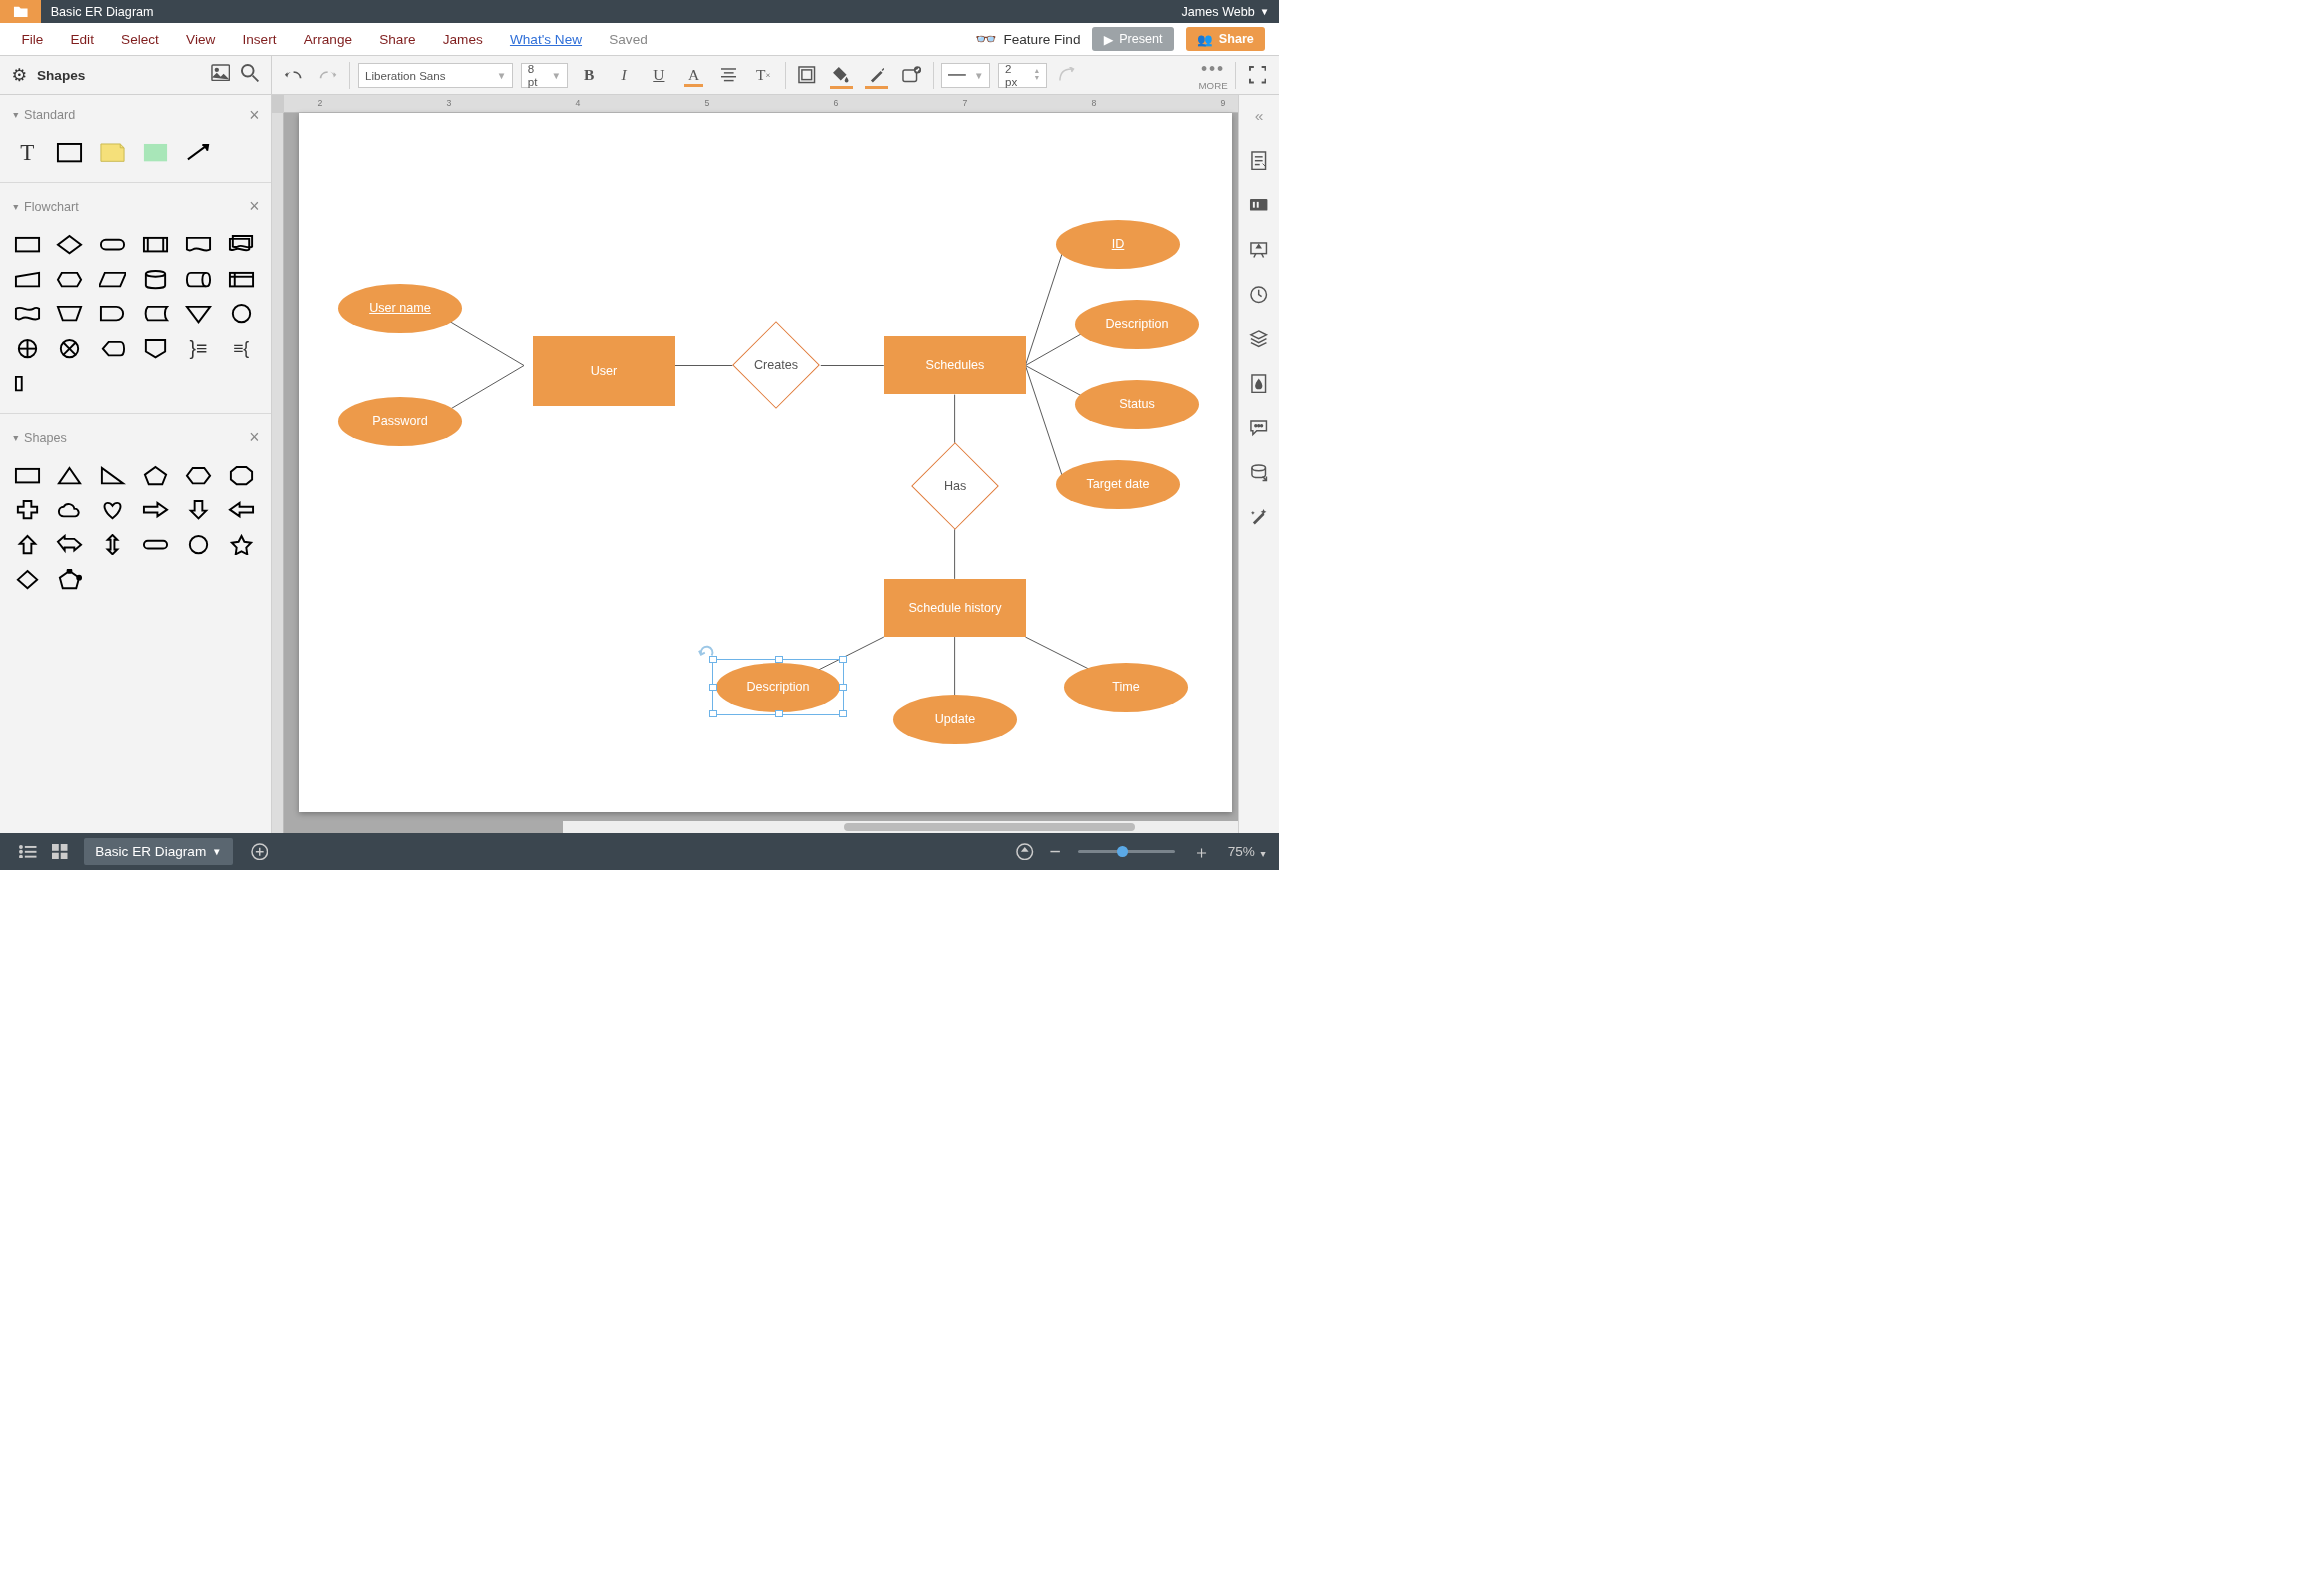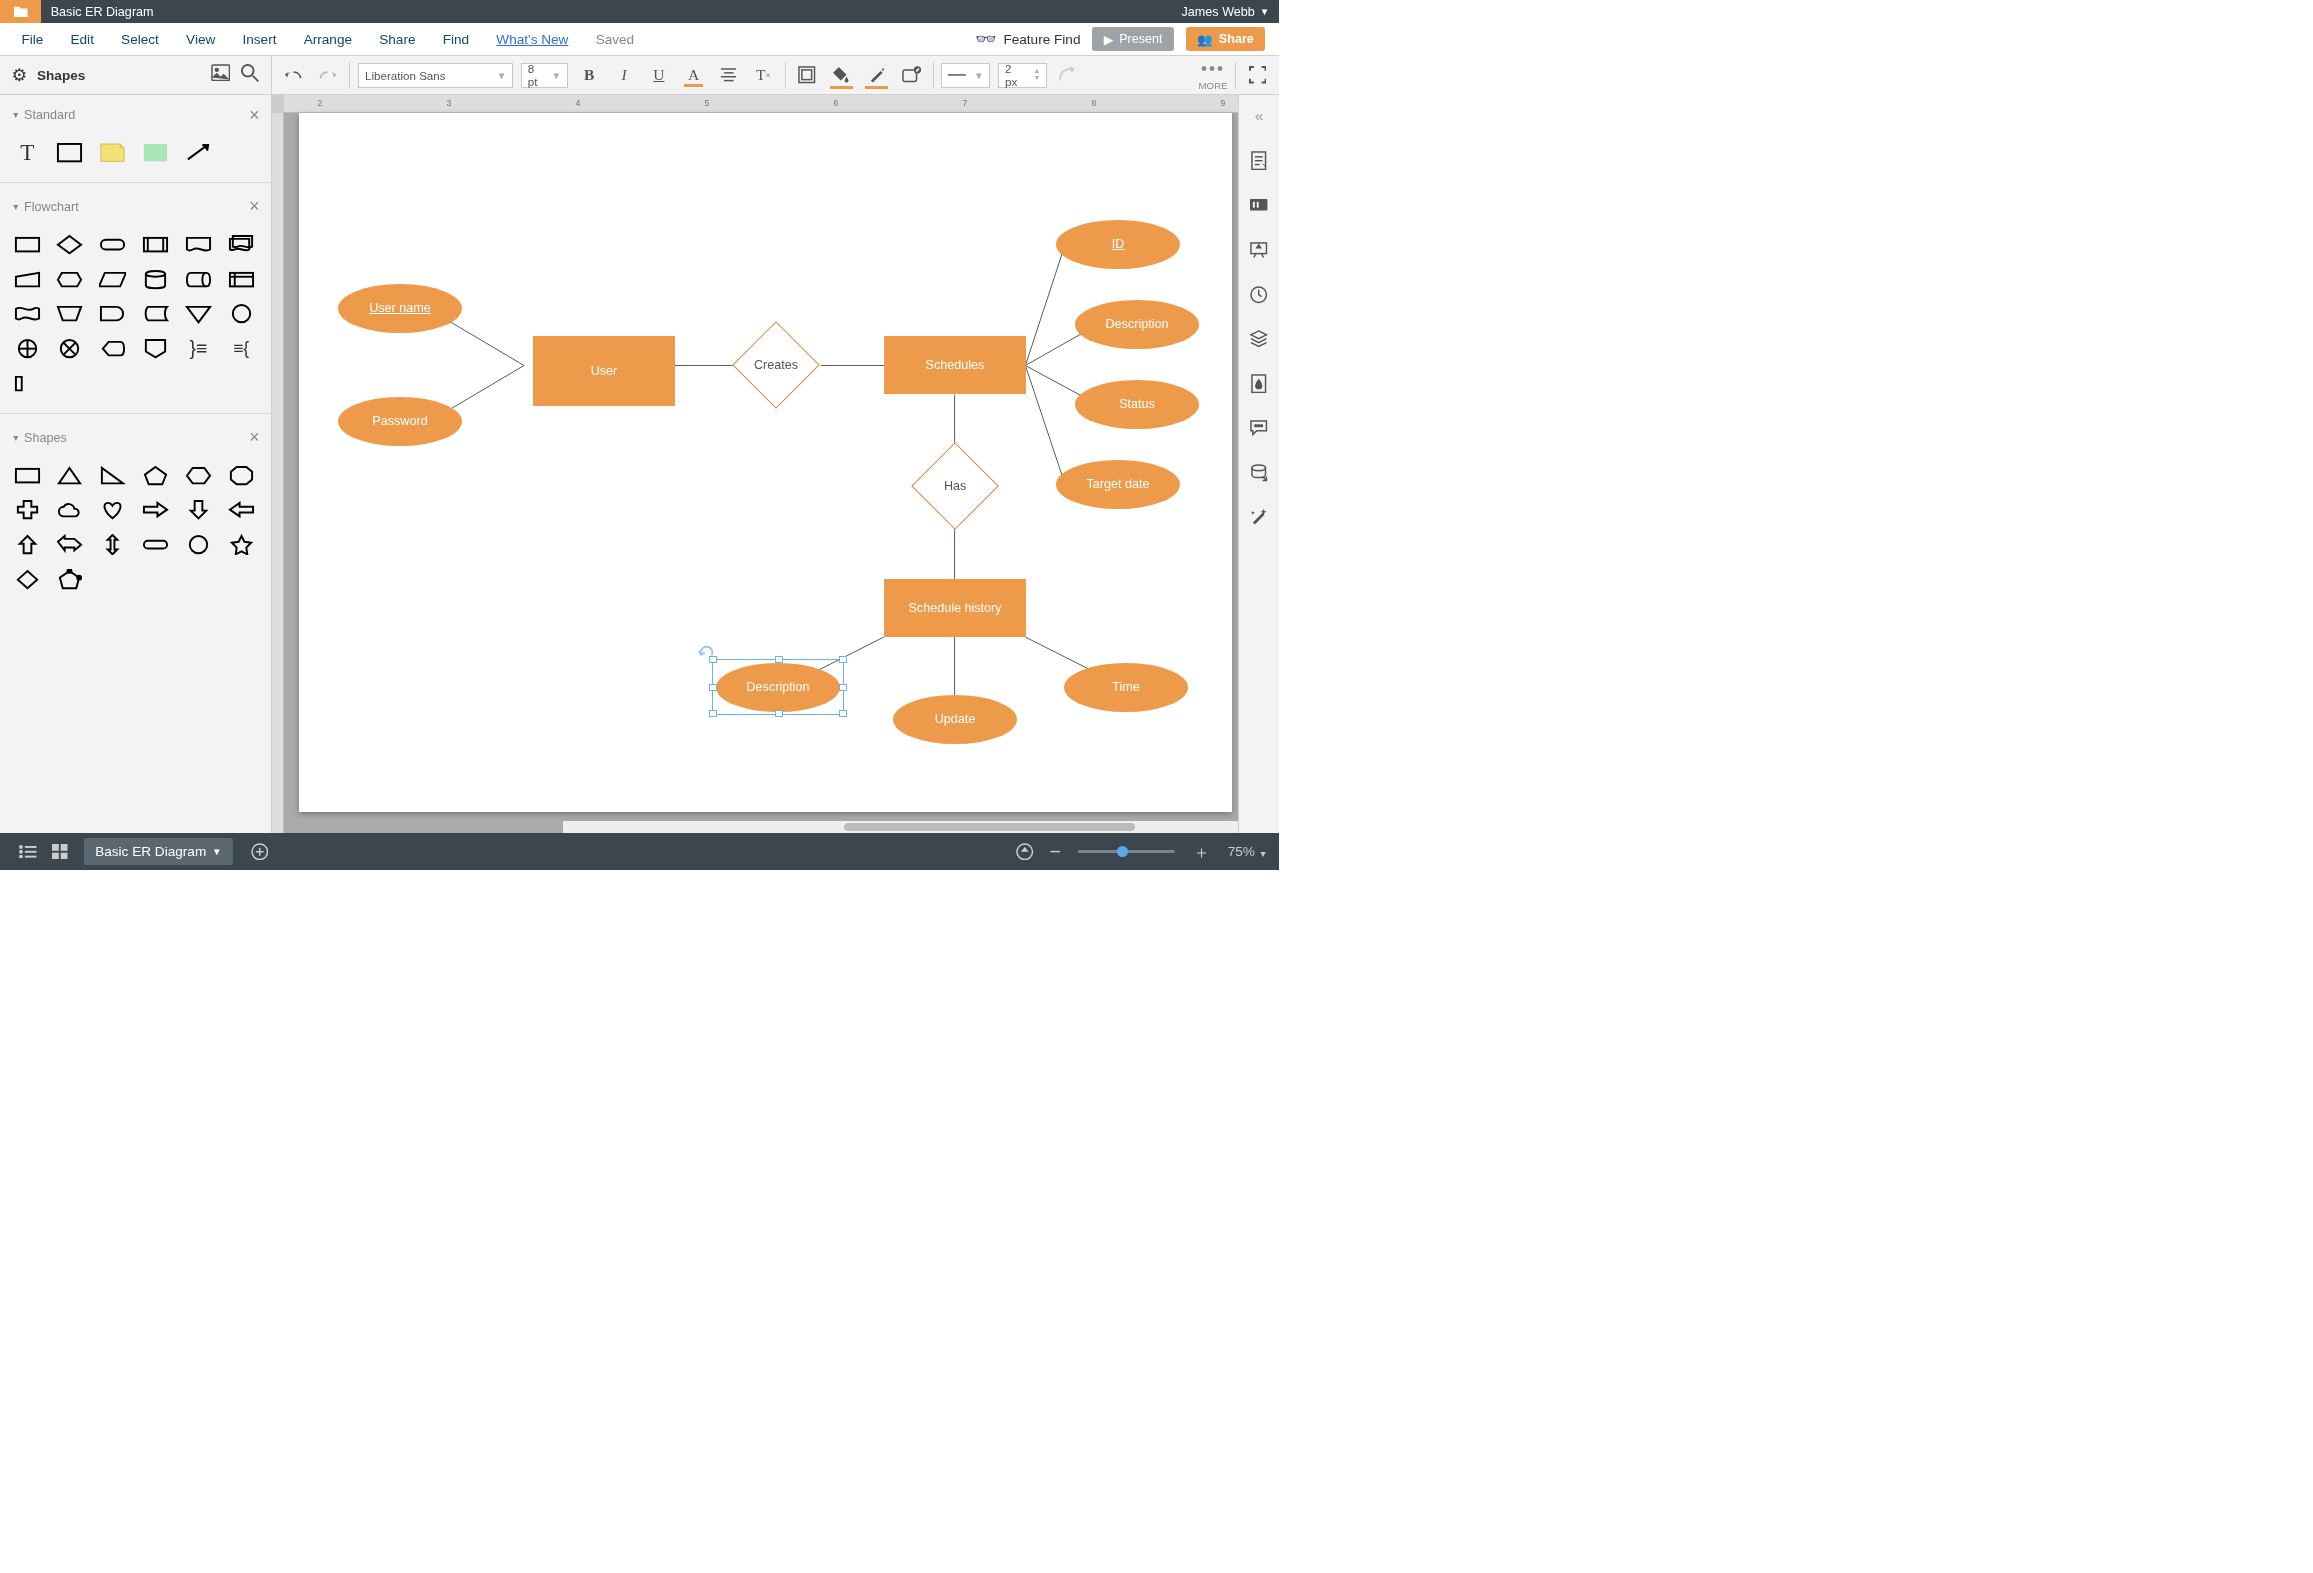--- a/index.html
+++ b/index.html
@@ -4,21 +4,21 @@
 <style>
   * { box-sizing: border-box; margin: 0; padding: 0; }
   body { font-family: Arial, Helvetica, sans-serif; font-size: 13.6px; color: #333; background: #fff; overflow: hidden; width: 1279px; height: 870px; }
   .titlebar { background: #3b464f; height: 23px; display: flex; align-items: center; color: #fff; font-size: 12.6px; }
   .titlebar .folder { width: 41px; height: 23px; background: #ed9a4a; display: flex; align-items: center; justify-content: center; }
   .titlebar .folder svg { width: 17.5px; height: 13.6px; fill: #fff; }
   .titlebar .doc-title { padding-left: 9.7px; flex: 1; }
   .titlebar .user { padding-right: 9.7px; display: flex; align-items: center; gap: 4.9px; cursor: pointer; }
   .titlebar .user .caret { font-size: 9.7px; }
   .menubar { height: 33px; display: flex; align-items: center; padding: 0 13.6px; border-bottom: 1px solid #d0d0d0; gap: 11.6px; }
-  .menubar .menu-item { padding: 3.9px 7.8px; cursor: pointer; color: #0c4a6e; }
+  .menubar .menu-item { padding: 3.9px 7.8px; cursor: pointer; color: #7f1d1d; }
   .menubar .whats-new { color: #2f6fd8; text-decoration: underline; }
   .menubar .saved { color: #888; }
   .menubar .spacer { flex: 1; }
   .menubar .feature-find { display: flex; align-items: center; gap: 5.8px; cursor: pointer; }
   .menubar .btn { padding: 4.9px 11.6px; border-radius: 2.9px; display: flex; align-items: center; gap: 5.8px; cursor: pointer; font-size: 12.6px; }
   .menubar .btn-present { background: #9da3a7; color: #fff; }
   .menubar .btn-share { background: #ed9a4a; color: #fff; font-weight: bold; }
   .toolbar { height: 39px; background: #f3f3f3; border-bottom: 1px solid #d0d0d0; display: flex; align-items: center; }
   .left-panel-top { width: 272px; height: 39px; display: flex; align-items: center; padding: 0 11.6px; gap: 9.7px; border-right: 1px solid #d0d0d0; }
   .left-panel-top .gear { font-size: 17.5px; }
@@ -89,21 +89,21 @@
 </div>
 
 <div class="menubar">
   <div class="menu-item">File</div>
   <div class="menu-item">Edit</div>
   <div class="menu-item">Select</div>
   <div class="menu-item">View</div>
   <div class="menu-item">Insert</div>
   <div class="menu-item">Arrange</div>
   <div class="menu-item">Share</div>
-  <div class="menu-item">Find</div>
+  <div class="menu-item">James</div>
   <div class="menu-item whats-new">What's New</div>
   <div class="menu-item saved">Saved</div>
   <div class="spacer"></div>
   <div class="feature-find">
     <span style="font-size:17.5px;">👓</span>
     <span>Feature Find</span>
   </div>
   <div class="btn btn-present">
     <span>▶</span>
     <span>Present</span>

